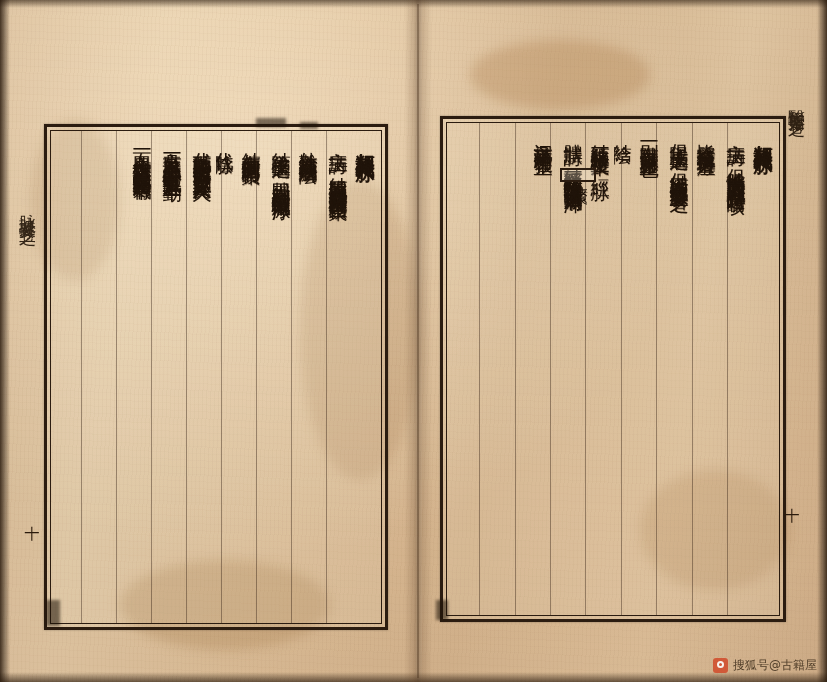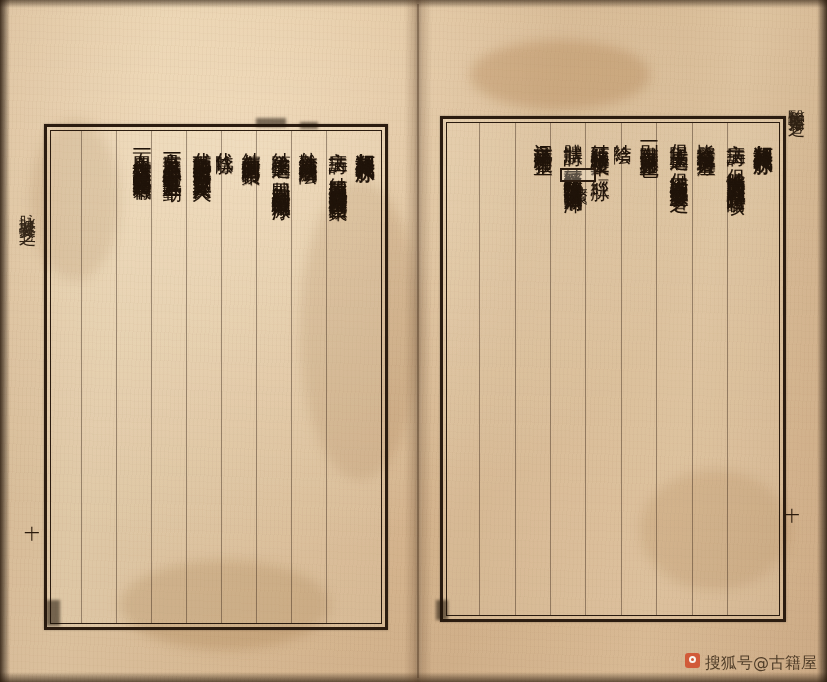--- a/index.html
+++ b/index.html
@@ -211,24 +211,24 @@
   }
   .folio-l { left: 22px; bottom: 168px; }
   .folio-r { right: 26px; bottom: 186px; }
 
   
   .watermark {
     position: absolute;
     right: 10px;
     bottom: 8px;
     display: flex;
-    align-items: flex-start;
+    align-items: center;
     gap: 5px;
     font-family: "DejaVu Sans", sans-serif;
-    font-size: 16px;
+    font-size: 12px;
     color: #3a2a18;
     opacity: 0.85;
   }
   .wm-logo {
     width: 15px; height: 15px;
     border-radius: 3px;
     background: #d14b2a;
     display: inline-block;
     position: relative;
   }

